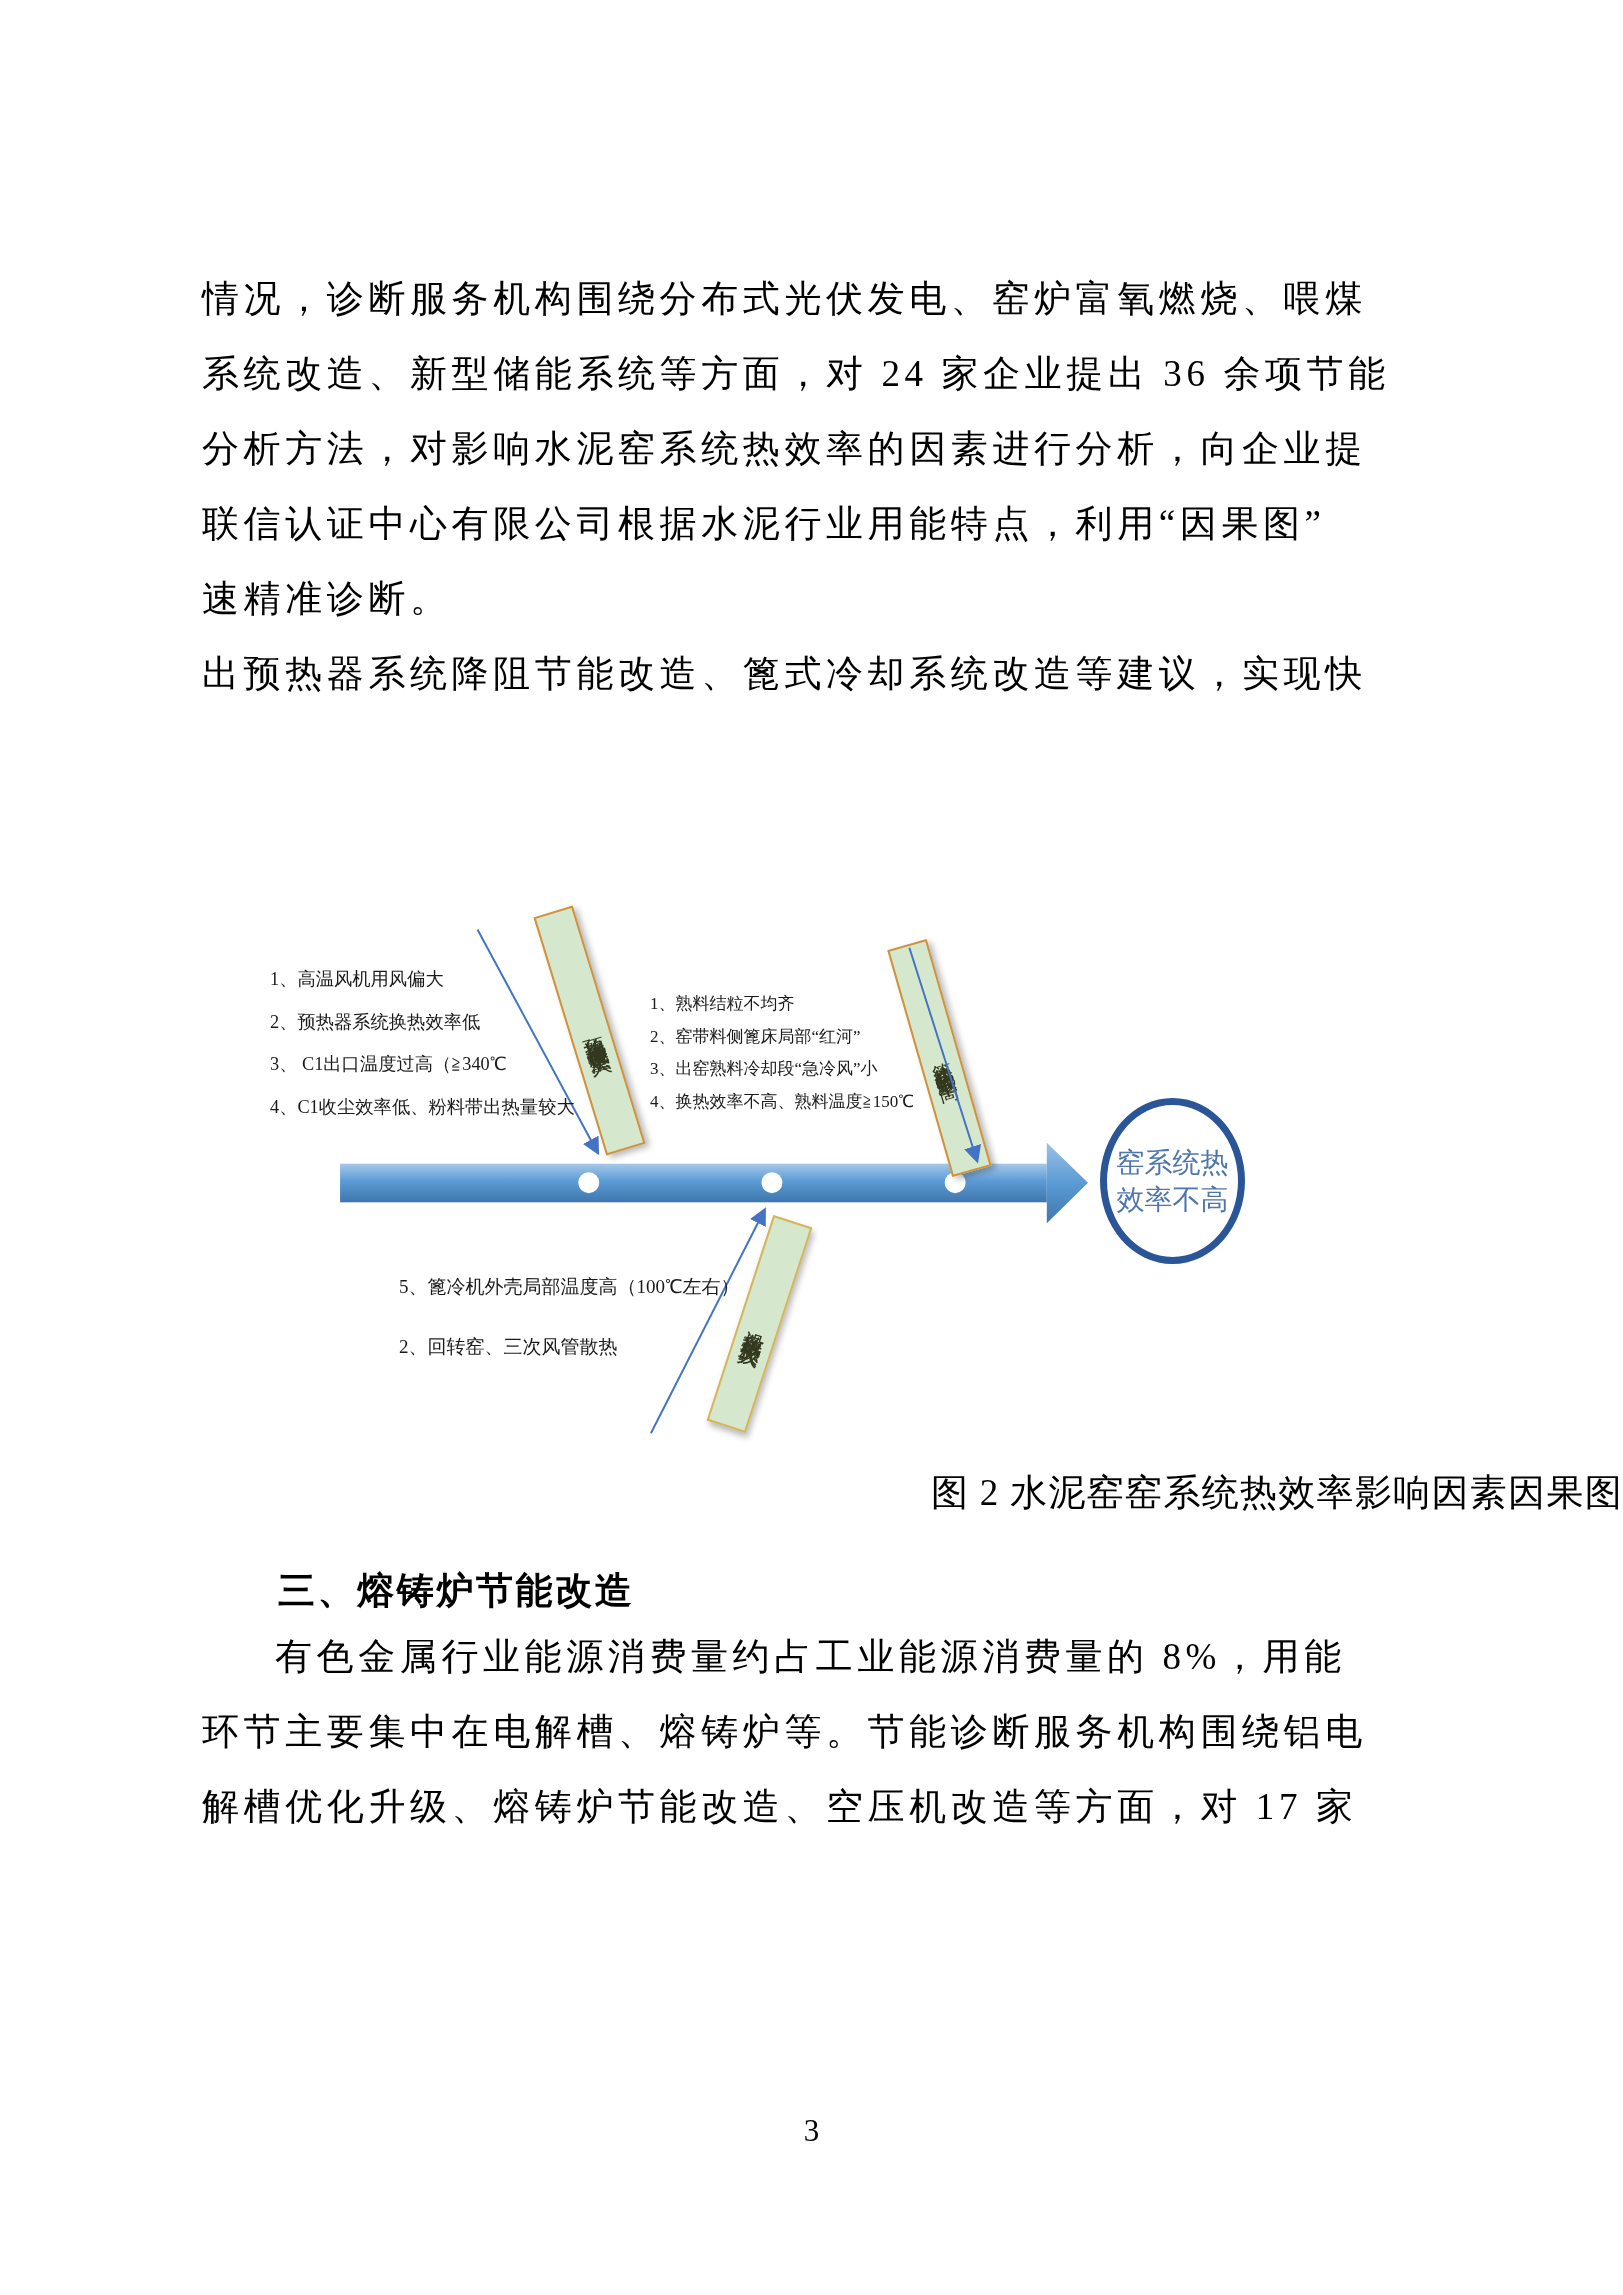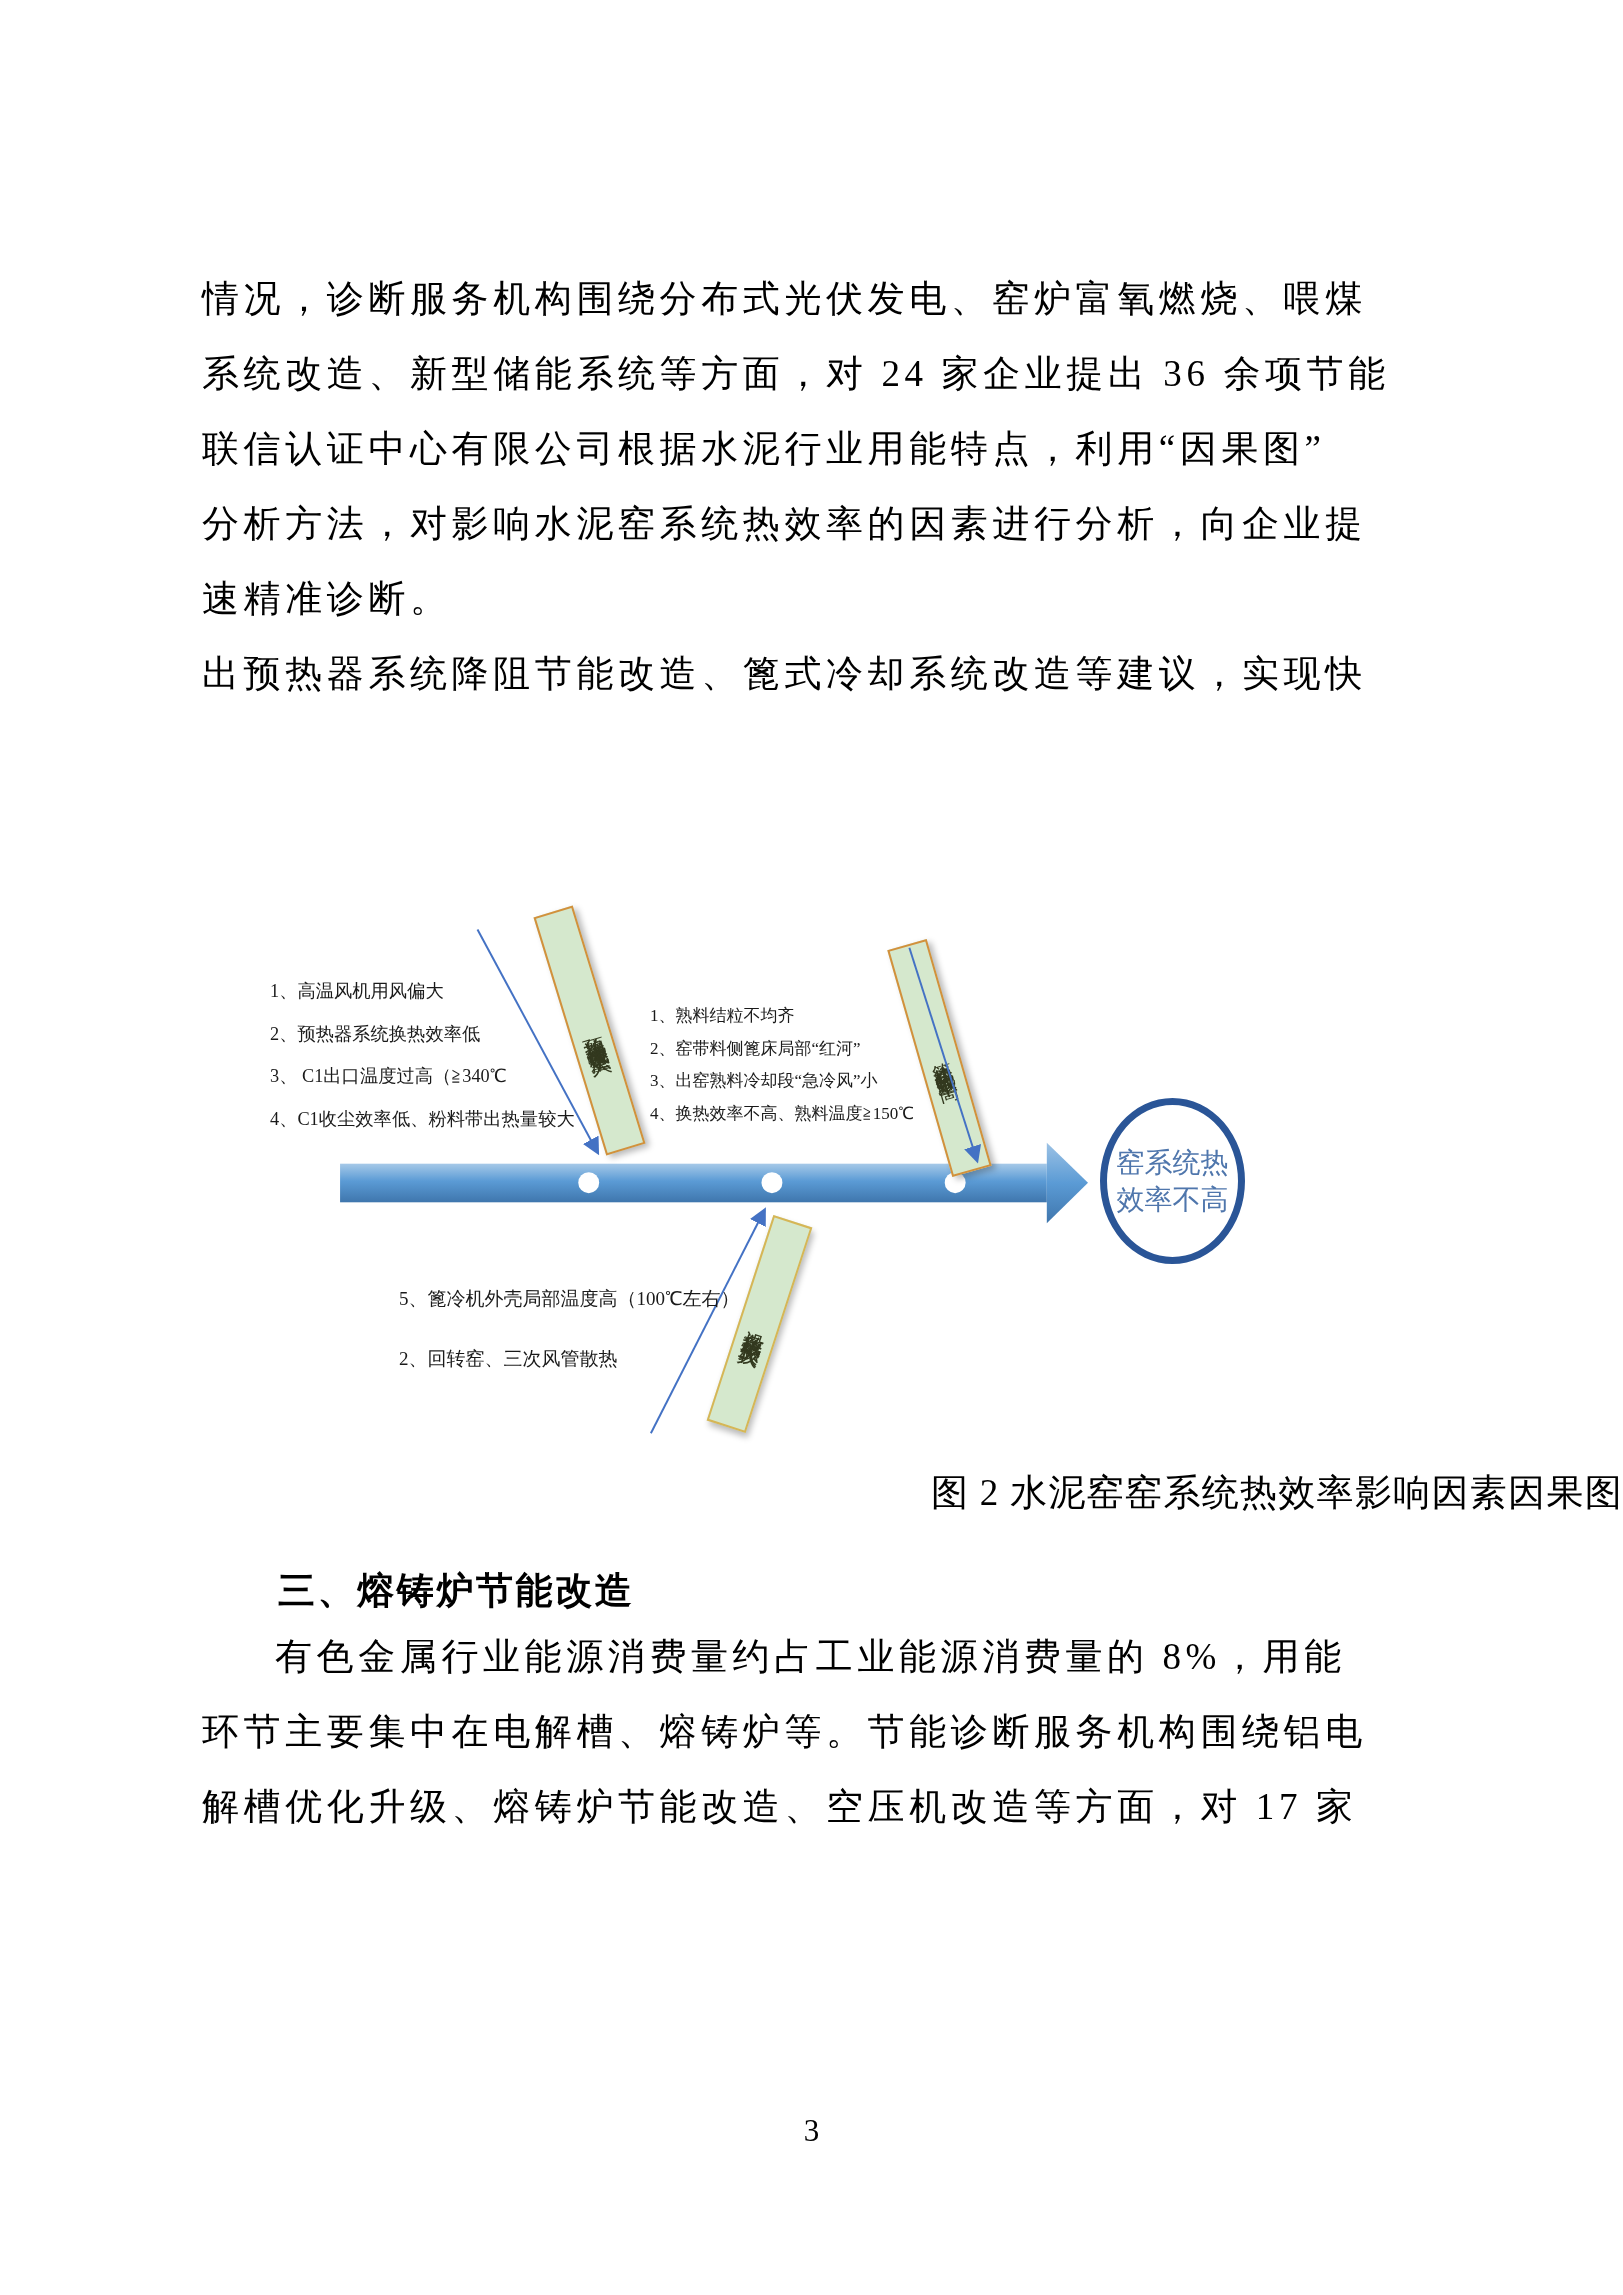--- a/index.html
+++ b/index.html
@@ -52,21 +52,21 @@
     border:2px solid #d2913c; transform:rotate(-16deg);
     font-size:20px;
   }
   #ribbon-equipment {
     left:484px; top:326px; width:41px; height:216px;
     border:2px solid #d6b656; transform:rotate(18deg);
     font-size:21.6px;
   }
 
   .cause-list { position:absolute; z-index:4; font-family:"Liberation Serif", serif; }
-  .cause-list .cause { white-space:nowrap; color:#1a1a1a;margin-top:12px; }
+  .cause-list .cause { white-space:nowrap; color:#1a1a1a; }
   #left-list  { left:15px;  top:80px; font-size:18.3px; }
   #left-list .cause  { line-height:19.6px; margin-bottom:23px; }
   #mid-list   { left:395px; top:105px; font-size:17px; }
   #mid-list .cause   { line-height:18.3px; margin-bottom:14.4px; }
   #bottom-list{ left:144px; top:386px; font-size:19px; }
   #bottom-list .cause{ line-height:21px; margin-bottom:39px; }
 
   .effect-circle {
     position:absolute; z-index:2;
     left:845px; top:208px; width:145px; height:166px;
@@ -95,22 +95,22 @@
   }
 </style>
 </head>
 <body>
 
 <div class="page">
 
   <div class="para" id="para1">
     <div class="line">情况，诊断服务机构围绕分布式光伏发电、窑炉富氧燃烧、喂煤</div>
     <div class="line">系统改造、新型储能系统等方面，对 24 家企业提出 36 余项节能</div>
+    <div class="line">分析方法，对影响水泥窑系统热效率的因素进行分析，向企业提</div>
     <div class="line">联信认证中心有限公司根据水泥行业用能特点，利用“因果图”</div>
-    <div class="line">分析方法，对影响水泥窑系统热效率的因素进行分析，向企业提</div>
     <div class="line">速精准诊断。</div>
     <div class="line">出预热器系统降阻节能改造、篦式冷却系统改造等建议，实现快</div>
   </div>
 
   <div class="diagram">
 
     <svg class="layer spine-svg" viewBox="0 0 1600 840" xmlns="http://www.w3.org/2000/svg">
       <defs>
         <linearGradient id="gradSpine" x1="0" y1="0" x2="0" y2="1">
           <stop offset="0" stop-color="#a6c9e8"></stop>

